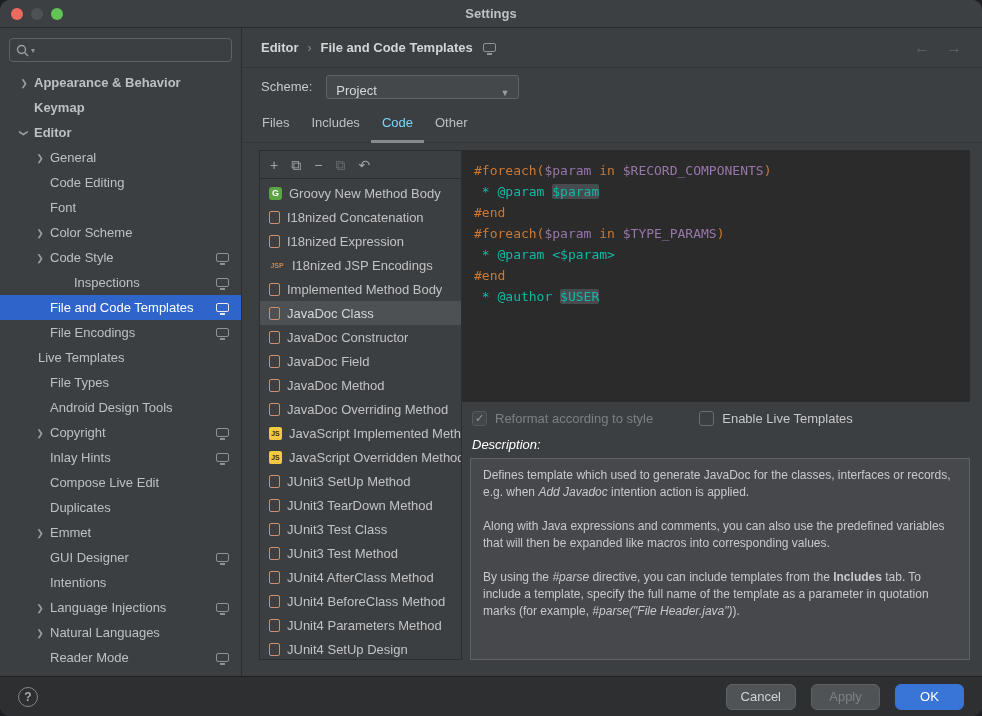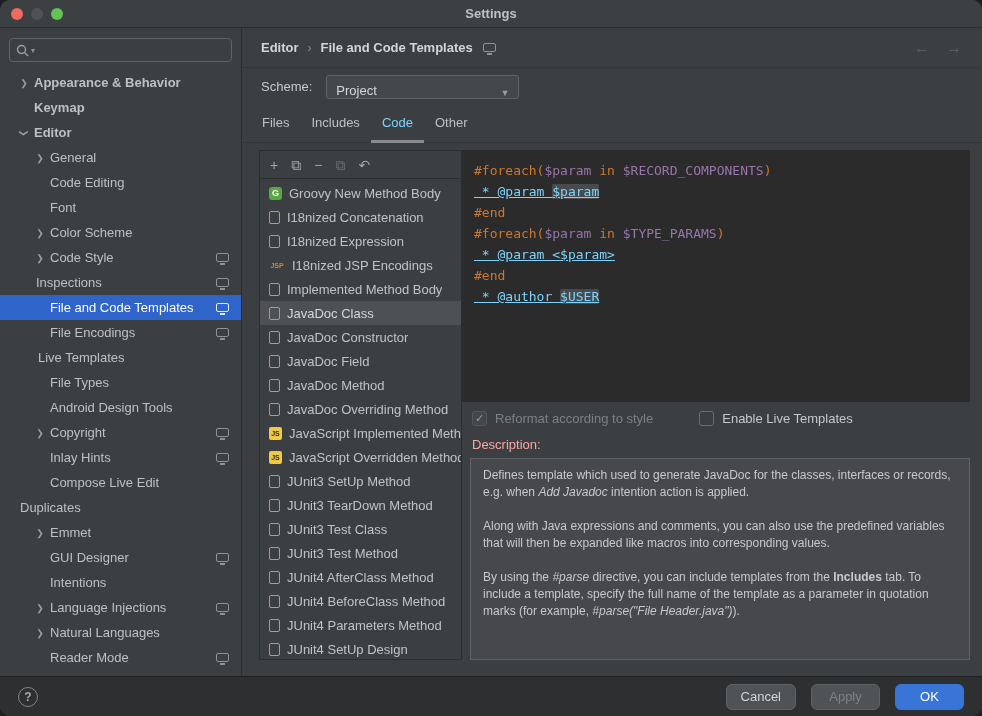--- a/index.html
+++ b/index.html
@@ -109,33 +109,33 @@
   
   .right-panel { flex:1; min-width:0; display:flex; flex-direction:column; }
   .code-editor {
     height:252px; flex:none; background:#2b2b2b; border:1px solid #2b2d2f; border-left:none;
     padding:9px 12px; font-family:"DejaVu Sans Mono", monospace; font-size:13px; line-height:21px;
     overflow:hidden;
   }
   .code-line { white-space:pre; }
   .tok-d { color:#cc7832; }
   .tok-v { color:#9876aa; }
-  .tok-t { color:#7dd3fc;text-decoration:underline; }
+  .tok-t { color:#14b8a6; }
   .tok-box { background:#474b4e; border-radius:2px; }
   .options-row { height:32px; flex:none; display:flex; align-items:center; padding-left:10px; }
   .cb { display:flex; align-items:center; gap:8px; }
   .cb .box {
     width:15px; height:15px; border:1px solid #6b6e70; border-radius:3px; background:transparent;
     display:flex; align-items:center; justify-content:center; font-size:11px; color:transparent; flex:none;
   }
   .cb.checked .box { background:#43464a; border-color:#55585a; color:#9a9da0; }
   .cb .cb-label { color:#c6c8ca; }
   .cb.disabled .cb-label { color:#7d8082; }
   .cb.live { margin-left:46px; }
-  .desc-label { flex:none; color:#fca5a5; padding:3px 0 6px 10px; }
+  .desc-label { flex:none; color:#ffffff; padding:3px 0 6px 10px;font-style:italic; }
   .desc-box {
     flex:1; margin-left:8px; background:#46484b; border:1px solid #5f6265;
     padding:8px 12px; font-size:12px; line-height:17px; color:#c7c9cb; overflow:hidden;
   }
   .desc-p { margin-bottom:17px; }
   .desc-p:last-child { margin-bottom:0; }
   
   .bottombar {
     position:absolute; left:0; right:0; bottom:0; height:40px;
     background:#2d2f31; border-top:1px solid #1f2123;
@@ -204,21 +204,21 @@
         <div class="tree-row" style="padding-left: 30px;">
           <span class="chevron">❯</span>
           <span class="tree-label">Color Scheme</span>
         </div>
         <div class="tree-row" style="padding-left: 30px;">
           <span class="chevron">❯</span>
           <span class="tree-label">Code Style</span>
           <span class="flex-spacer"></span>
           <span class="shared-icon"></span>
         </div>
-        <div class="tree-row" style="padding-left: 16px;">
+        <div class="tree-row" style="padding-left: 30px; margin-left: 24px;">
           <span class="chevron"></span>
           <span class="tree-label">Inspections</span>
           <span class="flex-spacer"></span>
           <span class="shared-icon"></span>
         </div>
         <div class="tree-row selected" style="padding-left: 30px;">
           <span class="chevron"></span>
           <span class="tree-label">File and Code Templates</span>
           <span class="flex-spacer"></span>
           <span class="shared-icon"></span>
@@ -250,21 +250,21 @@
         <div class="tree-row" style="padding-left: 30px;">
           <span class="chevron"></span>
           <span class="tree-label">Inlay Hints</span>
           <span class="flex-spacer"></span>
           <span class="shared-icon"></span>
         </div>
         <div class="tree-row" style="padding-left: 30px;">
           <span class="chevron"></span>
           <span class="tree-label">Compose Live Edit</span>
         </div>
-        <div class="tree-row" style="">
+        <div class="tree-row" style="padding-left: 30px;">
           <span class="chevron"></span>
           <span class="tree-label">Duplicates</span>
         </div>
         <div class="tree-row" style="padding-left: 30px;">
           <span class="chevron">❯</span>
           <span class="tree-label">Emmet</span>
         </div>
         <div class="tree-row" style="padding-left: 30px;">
           <span class="chevron"></span>
           <span class="tree-label">GUI Designer</span>

